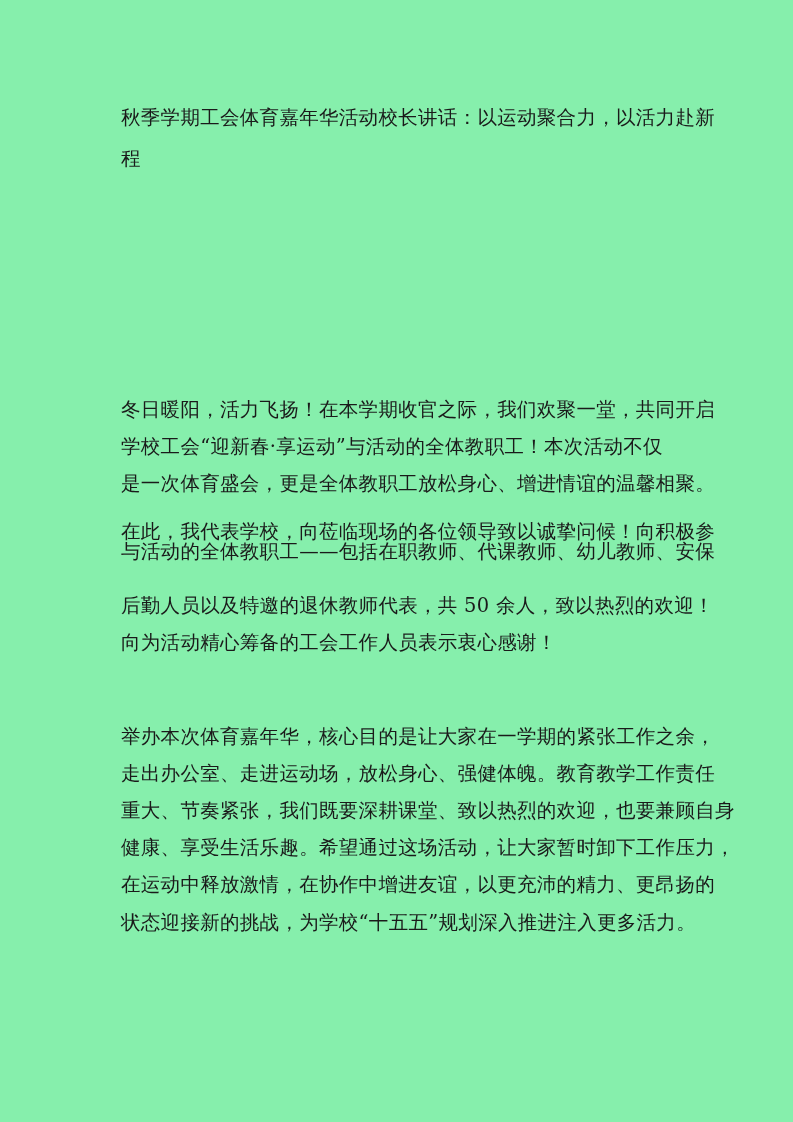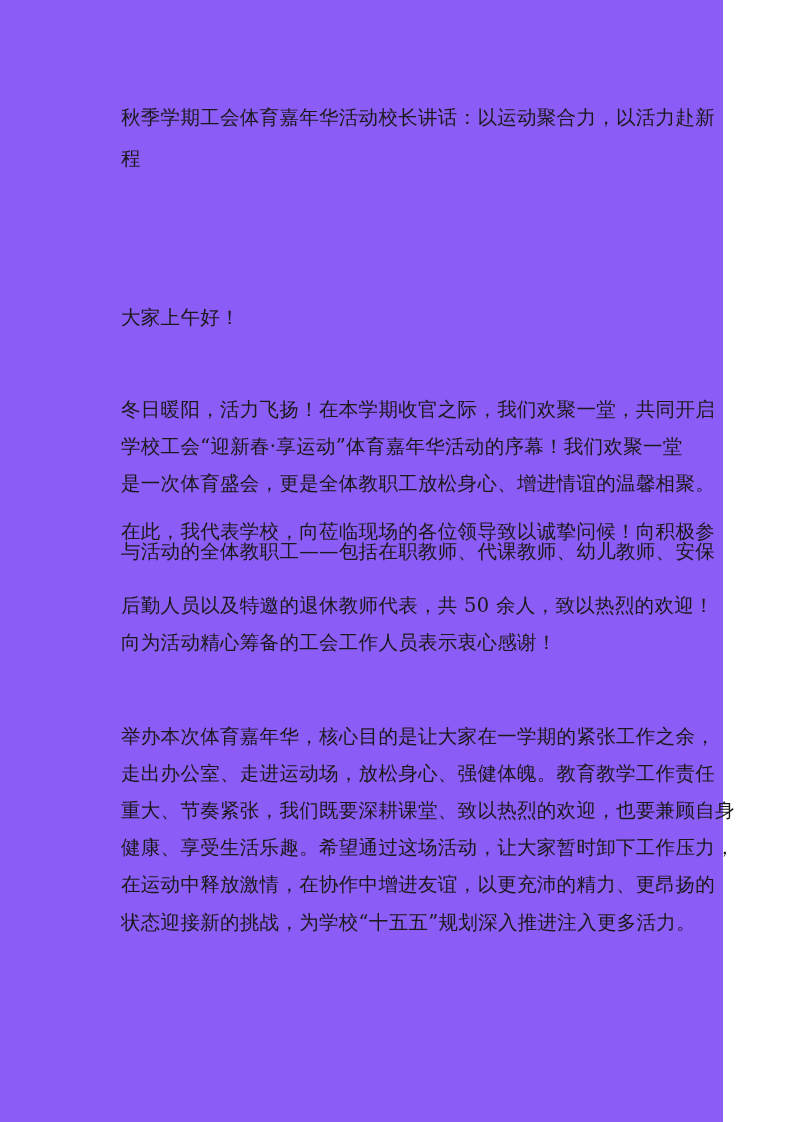--- a/index.html
+++ b/index.html
@@ -12,23 +12,23 @@
       height: 1122px;
       position: relative;
       overflow: hidden;
       font-family: "DejaVu Serif", "Liberation Serif", serif;
       color: #1a1a1a;
     }
     .page {
       position: absolute;
       left: 0;
       top: 0;
-      width: 723px;
+      width: 793px;
       height: 1122px;
-      background: #8b5cf6;
+      background: #86efac;
     }
     .line {
       position: absolute;
       left: 121px;
       width: 560px;
       font-size: 19.5px;
       line-height: 24px;
       height: 24px;
       white-space: nowrap;
       letter-spacing: 0.3px;
@@ -36,25 +36,24 @@
   </style>
 </head>
 <body>
 
 <div class="page">
 
   <div class="line" style="top:106px;">秋季学期工会体育嘉年华活动校长讲话：以运动聚合力，以活力赴新</div>
   <div class="line" style="top:147px;">程</div>
 
 
-  <div class="line" style="top:306px;">大家上午好！</div>
 
   <div>
     <div class="line" style="top:398px;">冬日暖阳，活力飞扬！在本学期收官之际，我们欢聚一堂，共同开启</div>
-    <div class="line" style="top:435px;">学校工会“迎新春·享运动”体育嘉年华活动的序幕！我们欢聚一堂</div>
+    <div class="line" style="top:435px;">学校工会“迎新春·享运动”与活动的全体教职工！本次活动不仅</div>
     <div class="line" style="top:472px;">是一次体育盛会，更是全体教职工放松身心、增进情谊的温馨相聚。</div>
     <div class="line" style="top:520px;">在此，我代表学校，向莅临现场的各位领导致以诚挚问候！向积极参</div>
     <div class="line" style="top:540px;">与活动的全体教职工——包括在职教师、代课教师、幼儿教师、安保</div>
     <div class="line" style="top:594px;">后勤人员以及特邀的退休教师代表，共 50 余人，致以热烈的欢迎！</div>
     <div class="line" style="top:631px;">向为活动精心筹备的工会工作人员表示衷心感谢！</div>
   </div>
 
   <div>
     <div class="line" style="top:725px;">举办本次体育嘉年华，核心目的是让大家在一学期的紧张工作之余，</div>
     <div class="line" style="top:762px;text-align:right;">走出办公室、走进运动场，放松身心、强健体魄。教育教学工作责任</div>

